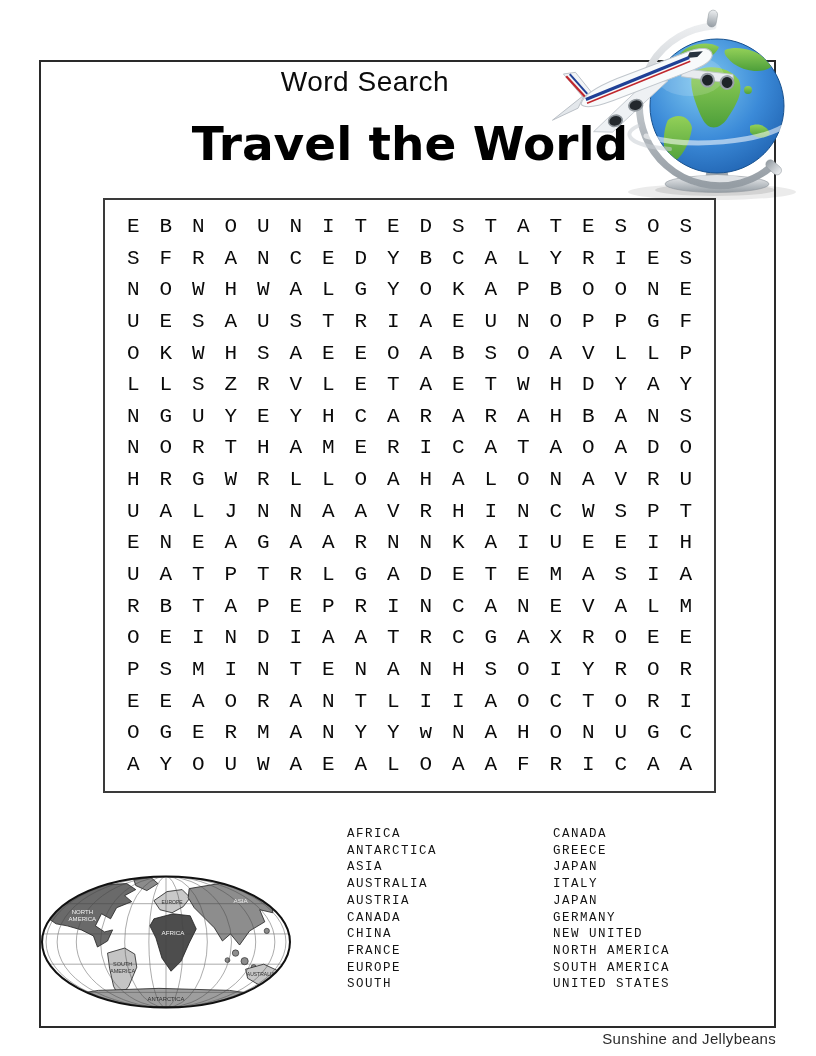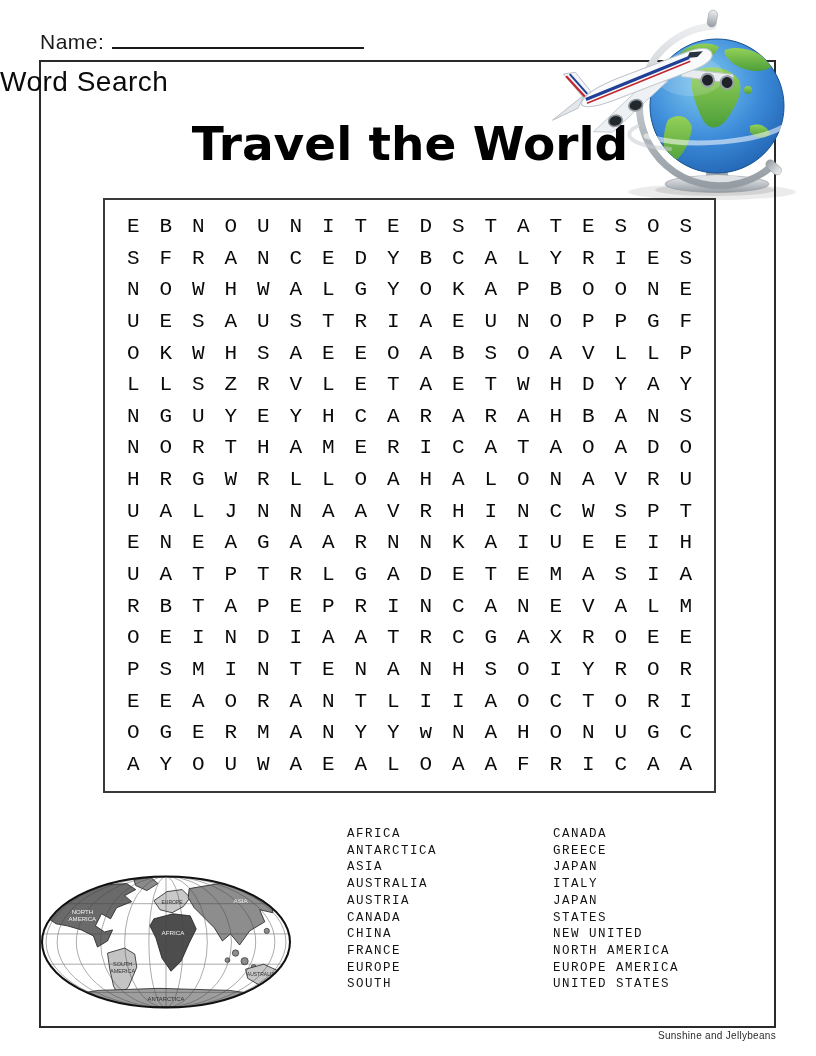--- a/index.html
+++ b/index.html
@@ -7,21 +7,21 @@
         font-family:"Liberation Sans",sans-serif;color:#111;}
 
   
   .name-row{position:absolute;left:40px;top:30px;font-size:21px;letter-spacing:.5px;color:#1a1a1a;}
   .name-line{display:inline-block;width:252px;border-bottom:2px solid #1a1a1a;height:17px;margin-left:8px;}
 
   
   .border-box{position:absolute;left:39px;top:60px;width:737px;height:968px;
               border:2px solid #2a2a2a;box-sizing:border-box;}
 
-  .subtitle{position:absolute;left:0;top:66px;width:730px;text-align:left;
+  .subtitle{position:absolute;left:0;top:66px;width:730px;text-align:center;
             font-size:28px;color:#0b0b0b;letter-spacing:.5px;}
   .title{position:absolute;left:0;top:116px;width:820px;text-align:center;margin:0;
          font-family:"DejaVu Sans",sans-serif;font-size:47px;font-weight:bold;
          letter-spacing:0;color:#000;}
 
   
   .grid-box{position:absolute;left:103px;top:198px;width:613px;height:595px;
             border:2px solid #3a3a3a;box-sizing:border-box;
             display:grid;grid-template-columns:repeat(18,1fr);
             padding:16px 12px;align-content:space-between;background:#fff;}
@@ -32,30 +32,27 @@
   .words{position:absolute;top:826px;font-family:"Liberation Mono","DejaVu Sans Mono",monospace;
          font-size:12.5px;letter-spacing:1.5px;color:#141414;}
   .words .word{line-height:16.7px;white-space:nowrap;}
   .col1{left:347px;} .col2{left:553px;}
 
   
   .globe-svg{position:absolute;left:520px;top:6px;width:276px;height:196px;z-index:4;}
   .map-svg{position:absolute;left:38px;top:872px;width:256px;height:140px;z-index:3;}
 
   .credit{position:absolute;top:1030px;left:486px;width:290px;text-align:right;
-          font-size:10px;color:#2b2b2b;letter-spacing:.3px;}
+          font-size:15px;color:#2b2b2b;letter-spacing:.3px;}
 </style>
 </head>
 <body>
 
 <div class="page">
 
-  <div class="name-row">
-    <span>Name:</span><span class="name-line"></span>
-  </div>
 
   <div class="border-box"></div>
 
   <div class="subtitle">Word Search</div>
   <h1 class="title">Travel the World</h1>
 
   <svg class="globe-svg" viewBox="0 0 276 196" aria-hidden="true">
     <defs>
       <radialGradient id="oceanG" cx="40%" cy="32%" r="80%">
         <stop offset="0%" stop-color="#7fc9f0"></stop>
@@ -456,24 +453,24 @@
       <div class="word">FRANCE</div>
       <div class="word">EUROPE</div>
       <div class="word">SOUTH</div>
     </div>
   <div class="words col2" id="words2">
       <div class="word">CANADA</div>
       <div class="word">GREECE</div>
       <div class="word">JAPAN</div>
       <div class="word">ITALY</div>
       <div class="word">JAPAN</div>
-      <div class="word">STATES</div>
+      <div class="word">GERMANY</div>
       <div class="word">NEW UNITED</div>
       <div class="word">NORTH AMERICA</div>
-      <div class="word">EUROPE AMERICA</div>
+      <div class="word">SOUTH AMERICA</div>
       <div class="word">UNITED STATES</div>
     </div>
 
   <svg class="map-svg" viewBox="0 0 254 136" aria-hidden="true">
     <defs>
         <clipPath id="mapClip">
           <ellipse cx="127" cy="68" rx="123" ry="65"></ellipse>
         </clipPath>
       </defs>
     <ellipse cx="127" cy="68" rx="123" ry="65" fill="#ffffff" stroke="none"></ellipse>

